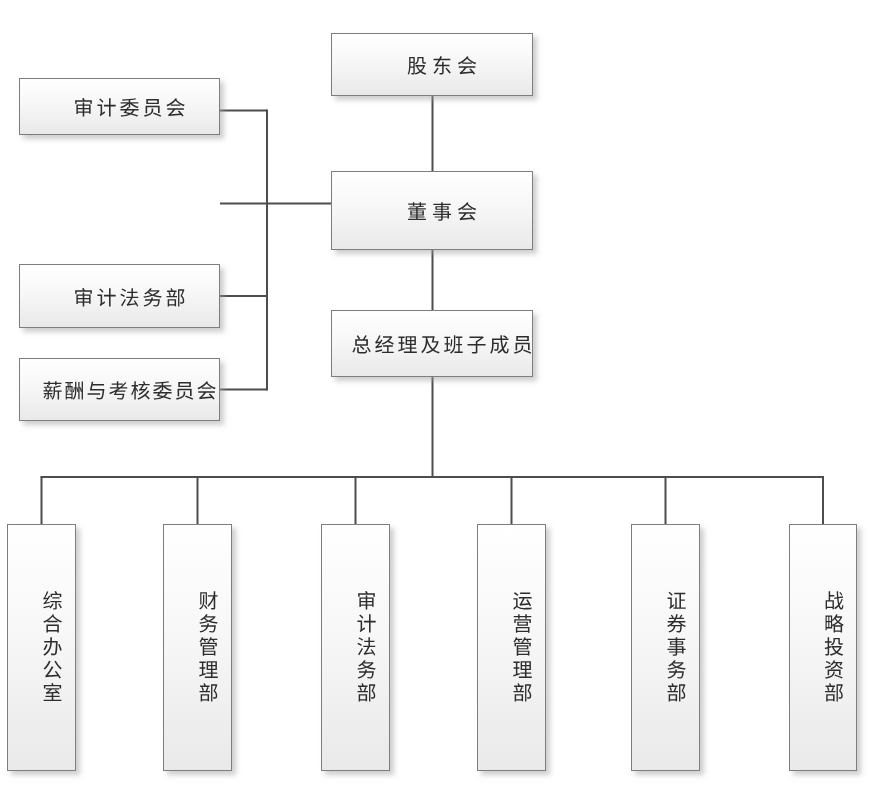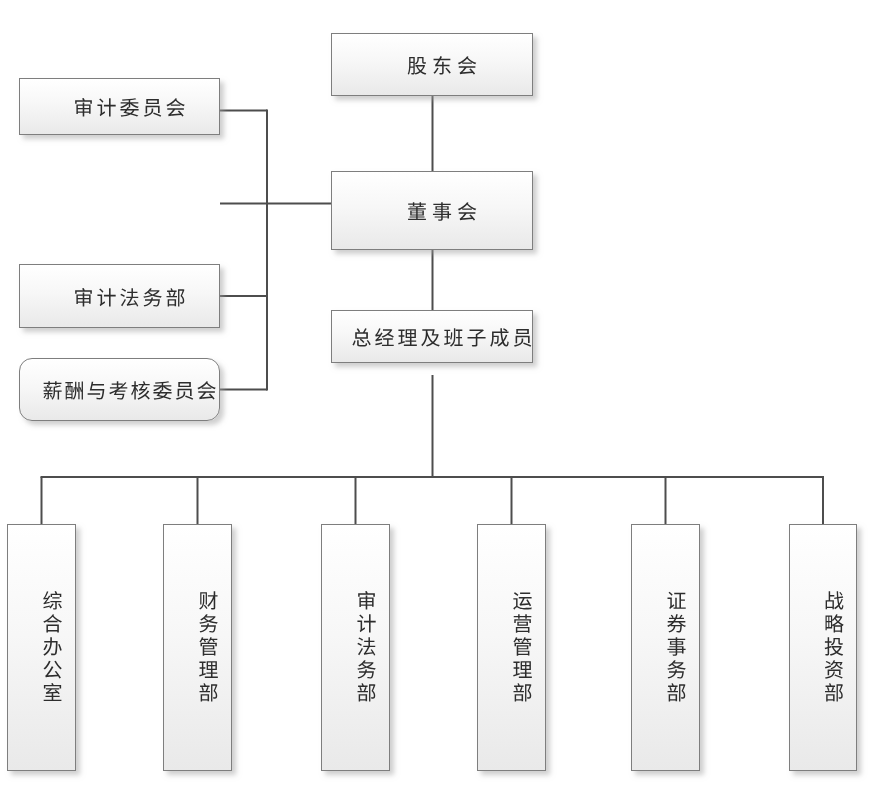--- a/index.html
+++ b/index.html
@@ -47,26 +47,26 @@
   }
   .node.v {
     writing-mode: vertical-rl;
     text-orientation: upright;
     letter-spacing: 3px;
     white-space: nowrap;
   }
   
   #node-shareholders { left: 331px; top: 33px;  width: 202px; height: 63px; }
   #node-board        { left: 331px; top: 171px; width: 202px; height: 79px; }
-  #node-gm           { left: 331px; top: 310px; width: 202px; height: 53px; }
+  #node-gm           { left: 331px; top: 310px; width: 202px; height: 67px; }
   
   #node-committee-0  { left: 19px; top: 78px;  width: 201px; height: 57px; }
   #node-committee-1  { left: 19px; top: 171px; width: 201px; height: 65px; }
   #node-committee-2  { left: 19px; top: 264px; width: 201px; height: 64px; }
-  #node-committee-3  { left: 19px; top: 358px; width: 201px; height: 63px; letter-spacing: 2px; text-indent: 2px; border-radius: 13px; }
+  #node-committee-3  { left: 19px; top: 358px; width: 201px; height: 63px; letter-spacing: 2px; text-indent: 2px; }
   
   #node-dept-0 { left: 7px;   top: 524px; width: 69px; height: 247px; }
   #node-dept-1 { left: 163px; top: 524px; width: 69px; height: 247px; }
   #node-dept-2 { left: 321px; top: 524px; width: 69px; height: 247px; }
   #node-dept-3 { left: 477px; top: 524px; width: 69px; height: 247px; }
   #node-dept-4 { left: 631px; top: 524px; width: 69px; height: 247px; }
   #node-dept-5 { left: 789px; top: 524px; width: 68px; height: 247px; }
 </style>
 </head>
 <body>

